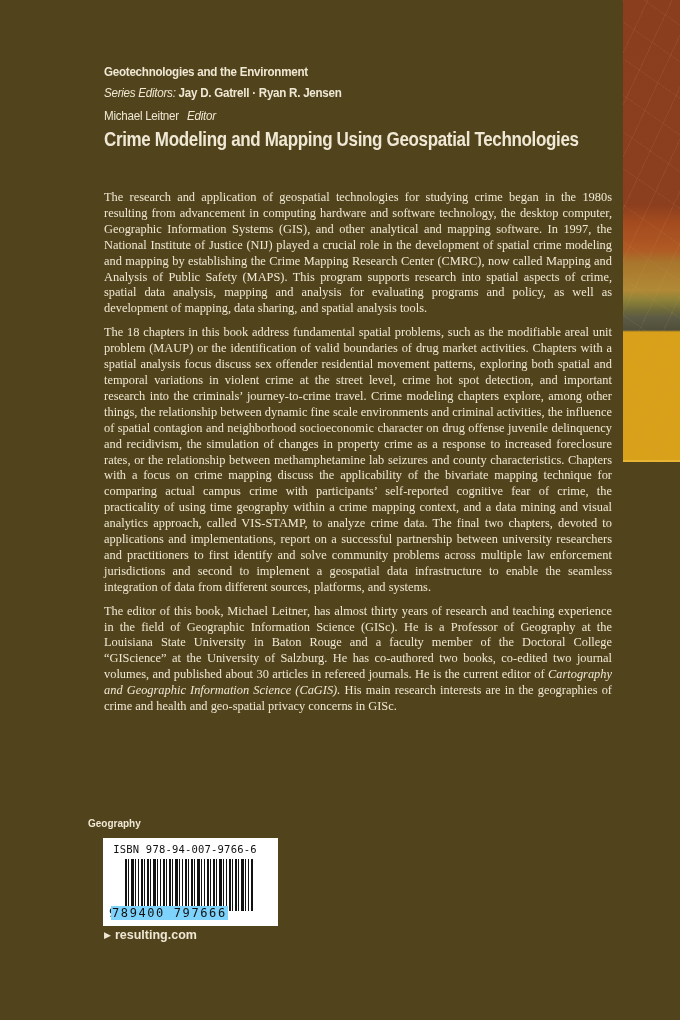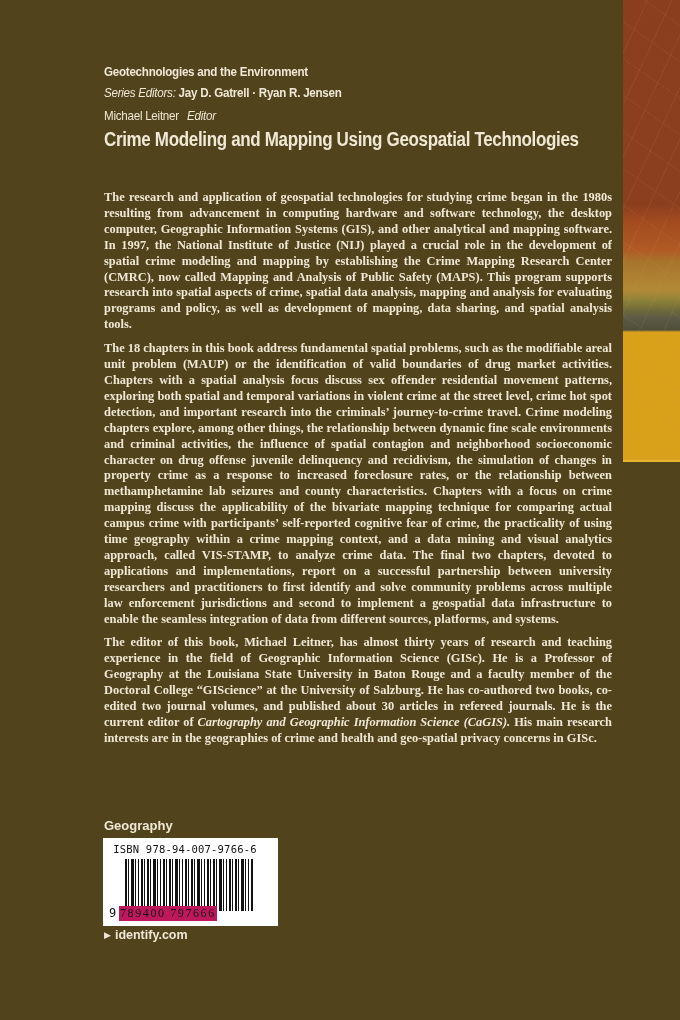--- a/index.html
+++ b/index.html
@@ -22,21 +22,20 @@
         #d9a01a 332px, #d9a01a 462px);
   }
   .strip-border {
     position:absolute; left:623px; top:460px; width:57px; height:2px; background:#e8b532;
   }
   .sans {
     font-family:"Liberation Sans", "DejaVu Sans", sans-serif;
   }
   .serif {
     font-family:"Liberation Serif", "DejaVu Serif", serif;
-    font-weight:bold;
   }
   .series {
     position:absolute; left:104px; top:64px;
     font-size:13.5px; font-weight:bold; letter-spacing:-0.3px;
     transform:scaleX(0.86); transform-origin:left top; white-space:nowrap;
   }
   .editors {
     position:absolute; left:104px; top:85px;
     font-size:13.5px; white-space:nowrap;
     transform:scaleX(0.86); transform-origin:left top; letter-spacing:-0.3px;
@@ -55,22 +54,22 @@
     transform:scaleX(0.85); transform-origin:left top; letter-spacing:-0.4px;
   }
   .body {
     position:absolute; left:104px; top:190px; width:508px;
     font-size:12.4px; line-height:15.9px; text-align:justify;
     hyphens:manual;
   }
   .body p { margin:0 0 8px 0; }
   .body em { font-style:italic; }
   .subject {
-    position:absolute; left:104px; top:818px;
-    font-size:13px; font-weight:bold;
+    position:absolute; left:88px; top:818px;
+    font-size:10px; font-weight:bold;
   }
   .barcode-box {
     position:absolute; left:103px; top:838px; width:175px; height:88px;
     background:#ffffff; color:#111;
   }
   .isbn-text {
     position:absolute; left:7px; top:5px; width:150px; text-align:center;
     font-family:"DejaVu Sans Mono", "Liberation Mono", monospace; font-size:10.5px; letter-spacing:0.2px;
     white-space:nowrap;
   }
@@ -81,21 +80,21 @@
       #111 6px 9px, #fff 9px 10px, #111 10px 11px, #fff 11px 13px,
       #111 13px 14px, #fff 14px 16px, #111 16px 18px, #fff 18px 19px,
       #111 19px 20px, #fff 20px 22px);
   }
   .digits {
     position:absolute; left:6px; top:68px; width:152px;
     font-family:"DejaVu Sans Mono", "Liberation Mono", monospace; font-size:12px;
     white-space:nowrap; background:transparent;
   }
   .digits .first { position:absolute; left:0; top:0; }
-  .digits .rest { position:absolute; left:10px; top:0; letter-spacing:1.6px; background:#be185d; padding:0 1px;font-family:Liberation Serif, serif; }
+  .digits .rest { position:absolute; left:2px; top:0; letter-spacing:1.6px; background:#7dd3fc; padding:0 1px; }
   .springer {
     position:absolute; left:104px; top:928px;
     font-size:12.5px; font-weight:bold;
   }
   .springer .arrow { font-size:9px; margin-right:4px; position:relative; top:-1px; }
 </style>
 </head>
 <body>
 
 <div class="strip"></div>
@@ -126,14 +125,14 @@
 <div class="barcode-box">
   <div class="isbn-text">ISBN 978-94-007-9766-6</div>
   <div class="bars"></div>
   <div class="digits">
     <span class="first">9</span>
     <span class="rest">789400 797666</span>
   </div>
 </div>
 
 <div class="springer sans">
-  <span class="arrow">▶</span><span>identify.com</span>
+  <span class="arrow">▶</span><span>resulting.com</span>
 </div>
 
 </body></html>

